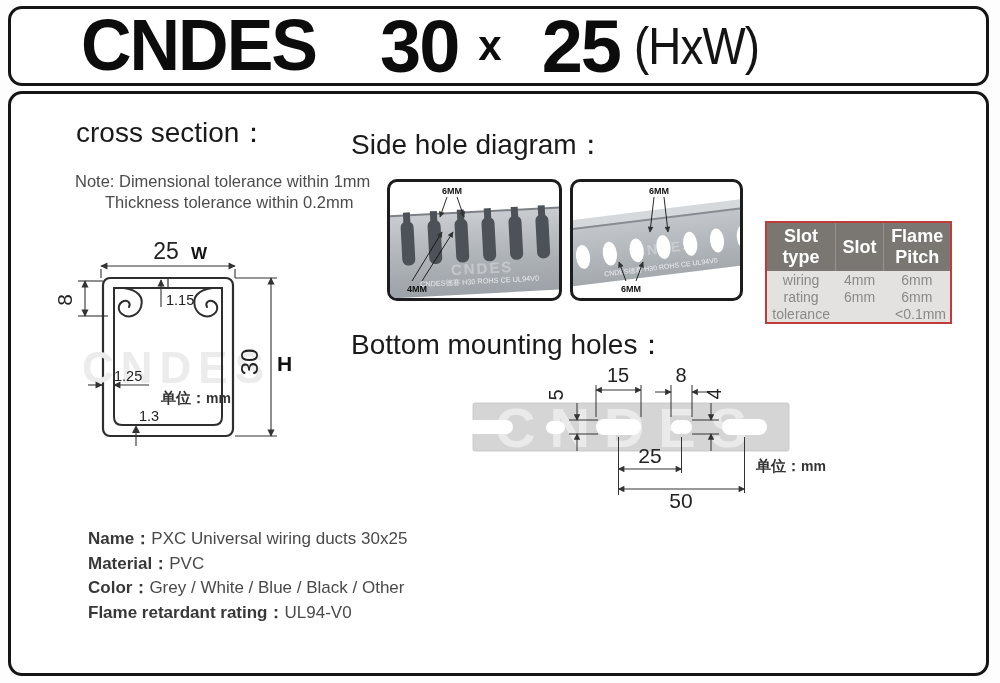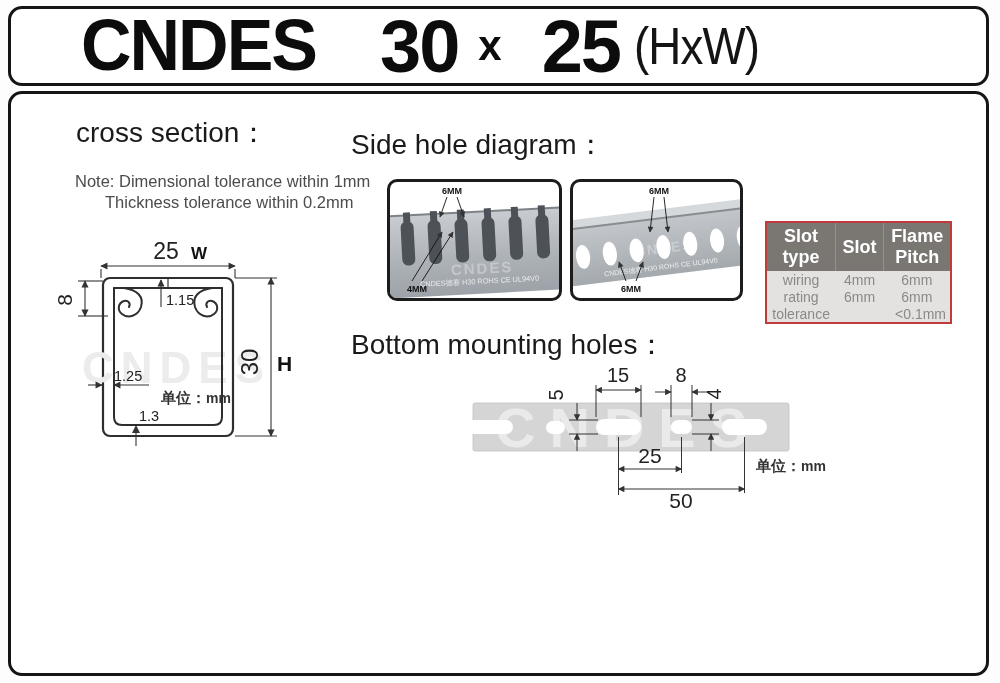--- a/index.html
+++ b/index.html
@@ -253,14 +253,20 @@
     </g>
     <text x="227" y="102" font-size="21" fill="#222" text-anchor="middle">25</text>
     <g stroke="#333" stroke-width="1">
       <line x1="321.5" y1="76" x2="321.5" y2="132"></line>
       <line x1="195.5" y1="128" x2="321.5" y2="128" marker-start="url(#arr)" marker-end="url(#arr)"></line>
     </g>
     <text x="258" y="147" font-size="21" fill="#222" text-anchor="middle">50</text>
     <text x="333" y="110" font-size="15" font-weight="bold" fill="#333"><tspan>单位：</tspan><tspan font-size="14">mm</tspan></text>
   </svg>
 
+  <div class="abs specs" style="left:77px;top:436px;">
+    <div class="row"><b>Name：</b><span>PXC Universal wiring ducts 30x25</span></div>
+    <div class="row"><b>Material：</b><span>PVC</span></div>
+    <div class="row"><b>Color：</b><span>Grey / White / Blue / Black / Other</span></div>
+    <div class="row"><b>Flame retardant rating：</b><span>UL94-V0</span></div>
+  </div>
 
 </div>
 
 </body></html>

